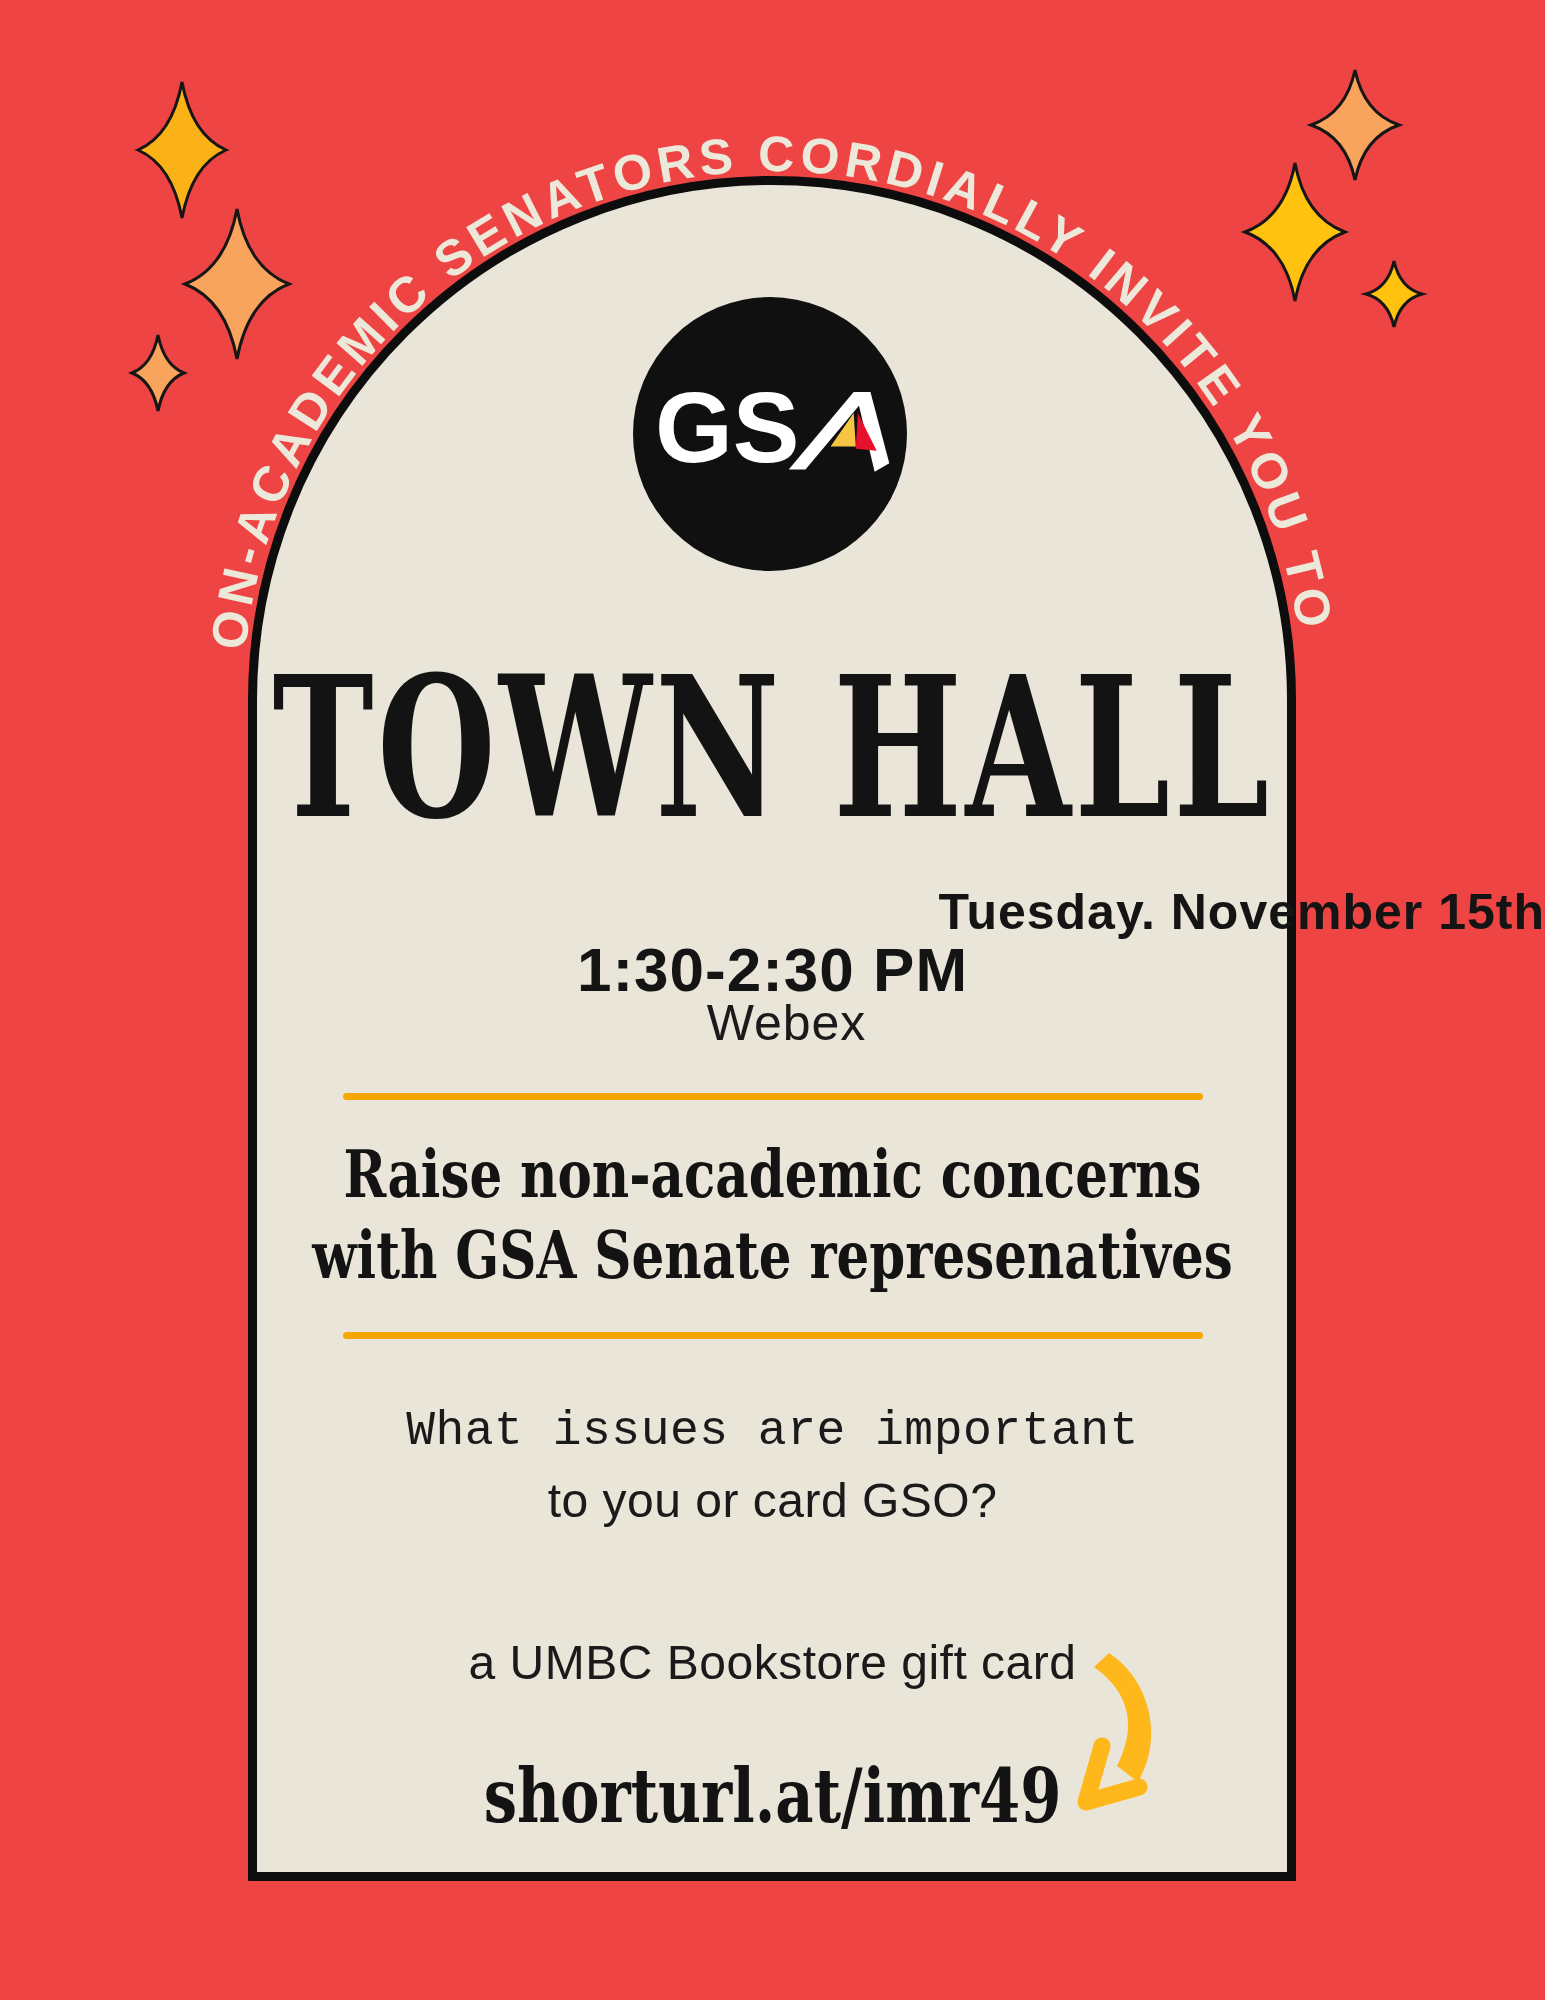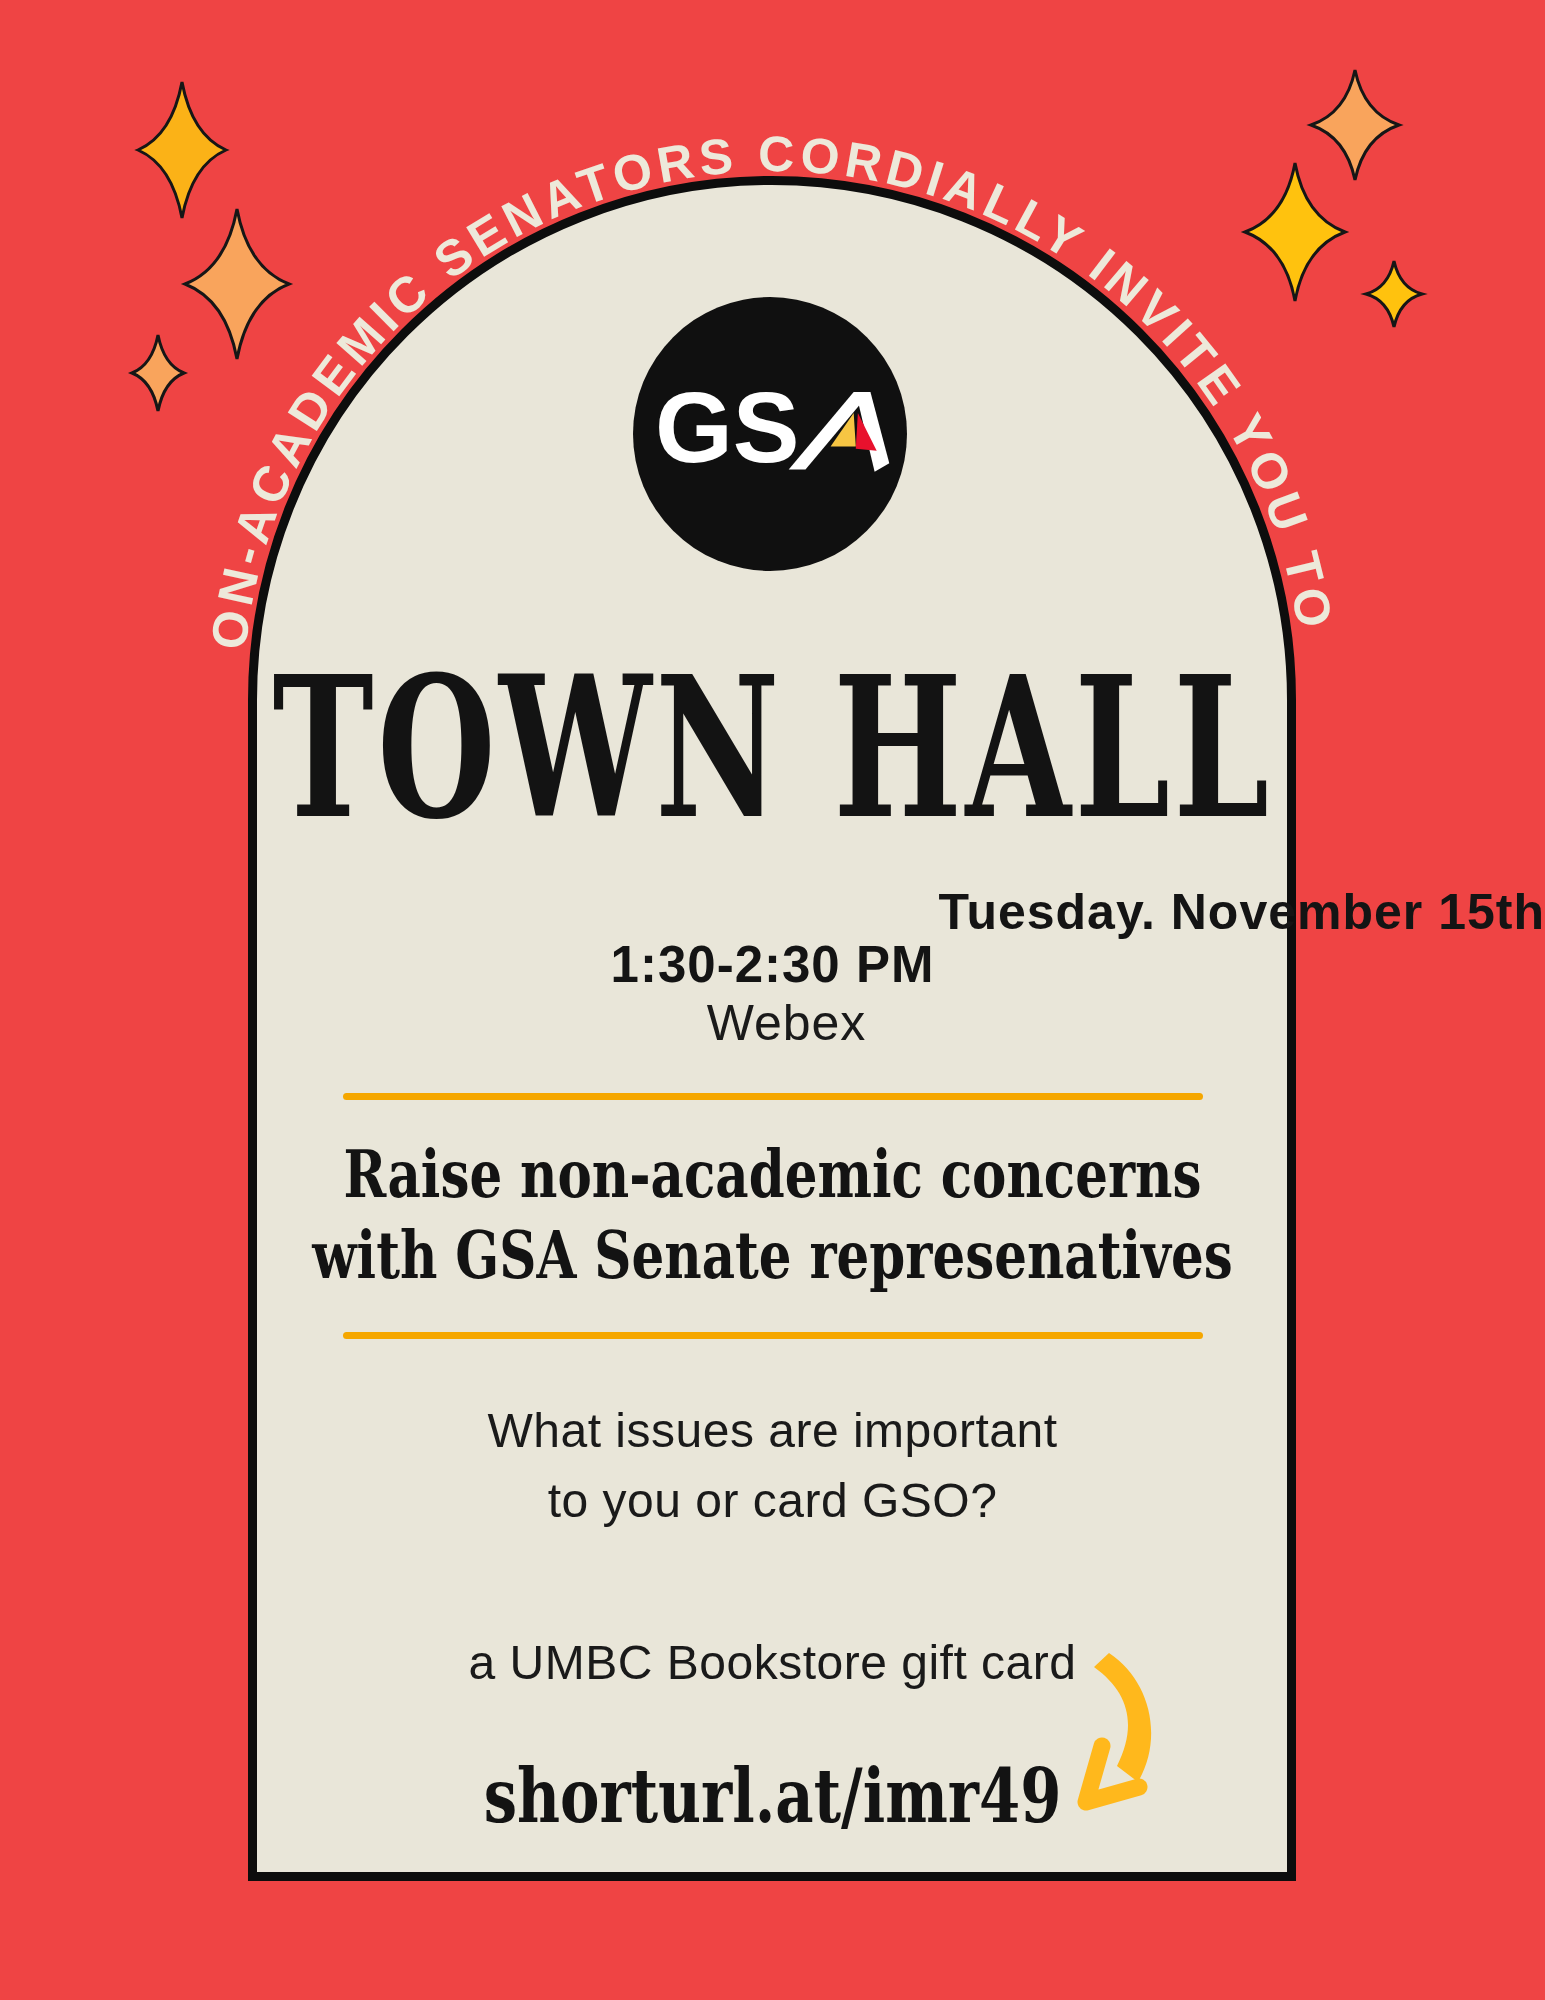--- a/index.html
+++ b/index.html
@@ -41,40 +41,40 @@
   .title {
     top:668px;
     font-family:"DejaVu Serif", serif;
     font-weight:bold; font-size:160px; color:#131313;
     letter-spacing:4px;
     transform:scale(0.85, 1.22);
     transform-origin:center center;
     white-space:nowrap;
   }
   .date-line  { top:887px;  font-size:50px; font-weight:bold; color:#141414; letter-spacing:1px;text-align:right; }
-  .time-line  { top:939px;  font-size:51px; font-weight:bold; color:#141414; letter-spacing:1px; }
+  .time-line  { top:939px;  font-size:62px; font-weight:bold; color:#141414; letter-spacing:1px; }
   .webex-line { top:998px;  font-size:50px; font-weight:normal; color:#1a1a1a; letter-spacing:1px;padding-left:14px; }
   .divider {
     position:absolute;
     left:343px; width:860px; height:7px;
     background:#F5A700; border-radius:4px;
   }
   .div1 { top:1093px; }
   .div2 { top:1332px; }
   .headline {
     font-family:"DejaVu Serif", serif;
     font-weight:bold; font-size:66px; color:#131313;
     transform:scaleX(0.78);
     transform-origin:center center;
     white-space:nowrap;
   }
   .hl1 { top:1141px; }
   .hl2 { top:1222px; }
   .bodytext { font-size:48px; font-weight:normal; color:#1a1a1a; letter-spacing:0.5px; }
-  .q1 { top:1407px; }
+  .q1 { top:1407px;font-family:Liberation Mono, monospace; }
   .q2 { top:1477px; }
   .s1 { top:1567px; }
   .s2 { top:1639px; }
   .url-line {
     top:1759px;
     font-family:"DejaVu Serif", serif;
     font-weight:bold; font-size:74px; color:#131313;
     transform:scaleX(0.8);
     transform-origin:center center;
     white-space:nowrap;

